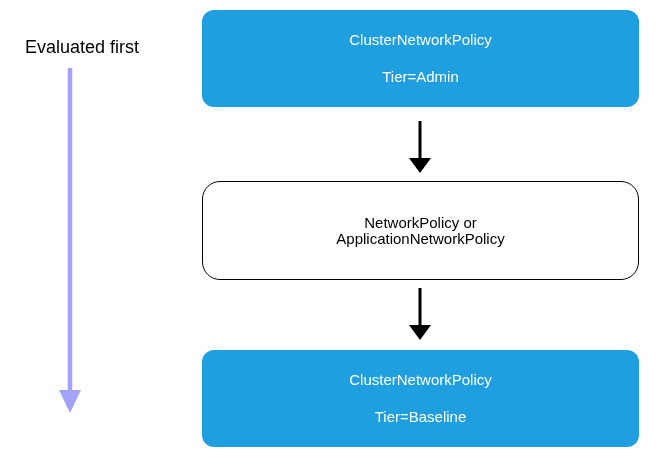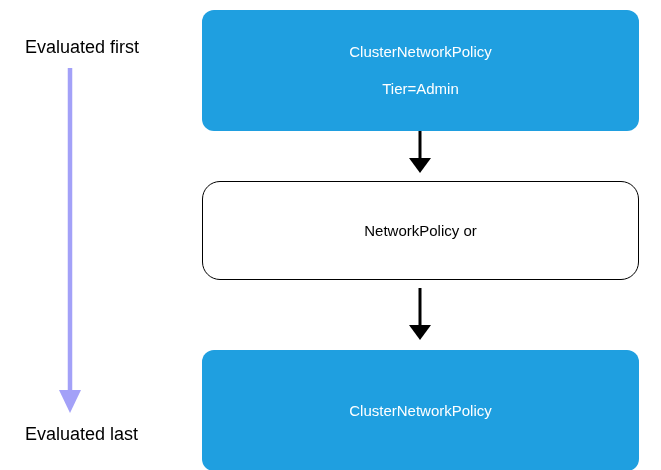--- a/index.html
+++ b/index.html
@@ -30,21 +30,21 @@
     flex-direction: column;
     align-items: center;
     justify-content: center;
     text-align: center;
     font-size: 15px;
   }
   .node-blue {
     background: #1f9fe0;
     color: #ffffff;
     border-radius: 12px;
-    height: 121px;
+    height: 97px;
     gap: 21px;
   }
   .node-outline {
     background: #ffffff;
     color: #000000;
     border: 1px solid #000000;
     border-radius: 18px;
     height: 99px;
   }
   .node-top    { top: 10px; }
@@ -58,21 +58,20 @@
     width: 661px;
     height: 470px;
   }
 </style>
 </head>
 <body>
 
 <div class="canvas">
 
   <div class="side-label first">Evaluated first</div>
-  <div class="side-label last">Evaluated last</div>
 
   <svg class="arrow-layer" viewBox="0 0 661 470" aria-hidden="true">
 
     <g>
       <line x1="70" y1="68" x2="70" y2="392" stroke-width="4.5" stroke="#a3a1f8"></line>
       <polygon points="59,390 81,390 70,413" fill="#a3a1f8"></polygon>
     </g>
 
     <g>
       <line x1="420" y1="121" x2="420" y2="159" stroke-width="3" stroke="#000000"></line>
@@ -85,19 +84,21 @@
     </g>
   </svg>
 
   <div class="node node-blue node-top">
     <div class="line">ClusterNetworkPolicy</div>
     <div class="line">Tier=Admin</div>
   </div>
 
   <div class="node node-outline node-middle">
     <div class="line">NetworkPolicy or</div>
+    <div class="line">ApplicationNetworkPolicy</div>
   </div>
 
   <div class="node node-blue node-bottom">
     <div class="line">ClusterNetworkPolicy</div>
+    <div class="line">Tier=Baseline</div>
   </div>
 
 </div>
 
 </body></html>

